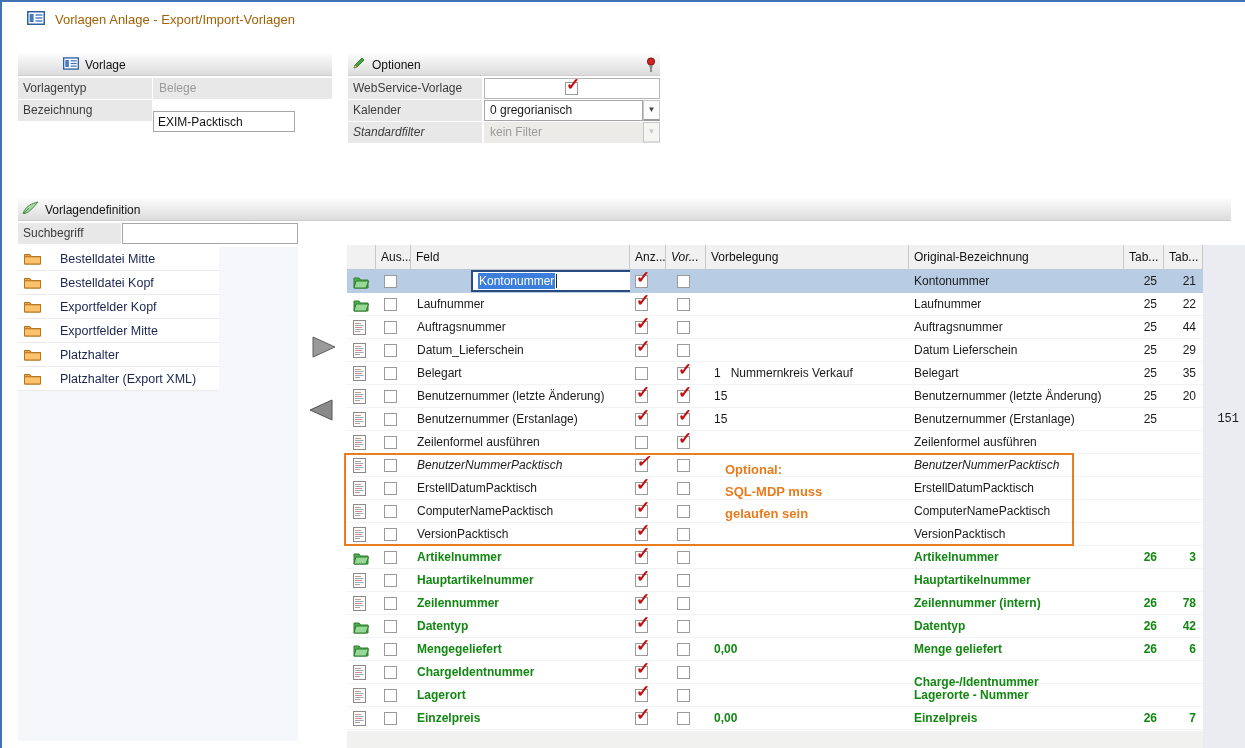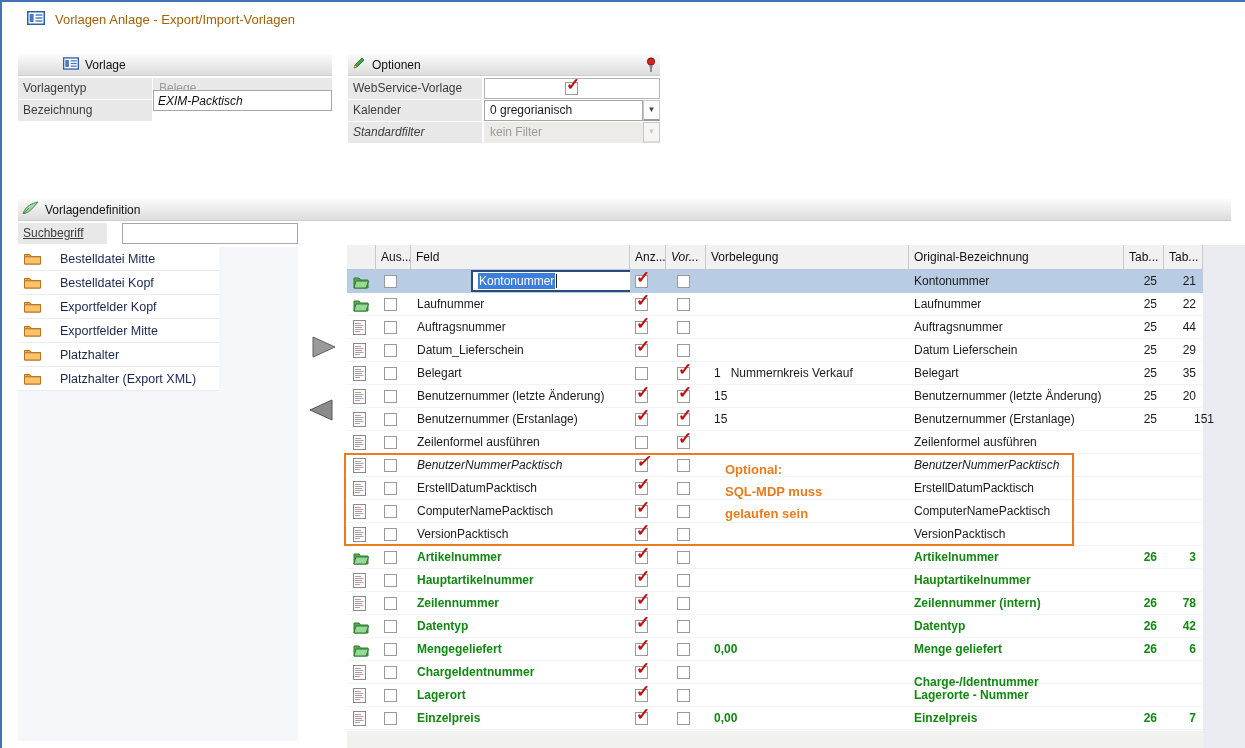--- a/index.html
+++ b/index.html
@@ -107,21 +107,21 @@
             <line x1="8.5" y1="4" x2="15.5" y2="4"></line>
             <line x1="8.5" y1="7" x2="15.5" y2="7"></line>
             <line x1="8.5" y1="10" x2="15.5" y2="10"></line>
           </g>
         </svg></span>
     <span>Vorlage</span>
   </div>
   <div class="flabel" style="left:16px;top:76px;width:134px;">Vorlagentyp</div>
   <div class="fvalue-disabled" style="left:151px;top:76px;width:179px;">Belege</div>
   <div class="flabel" style="left:16px;top:98px;width:134px;">Bezeichnung</div>
-  <input class="tinput" style="left: 151px; top: 88px; width: 179px; font-style: italic;" value="EXIM-Packtisch">
+  <input class="tinput" style="left: 151px; top: 109px; width: 142px;" value="EXIM-Packtisch">
 
   <div class="group-header" id="optionen-header">
     <span><svg width="14" height="14" viewBox="0 0 14 14">
           <path d="M2 12 L3 9 L10 2 L12 4 L5 11 Z" fill="#3da53d" stroke="#1e6e1e" stroke-width="0.8"></path>
           <path d="M2 12 L3 9 L5 11 Z" fill="#e8c87a" stroke="#9a7b3a" stroke-width="0.6"></path>
         </svg></span>
     <span>Optionen</span>
   </div>
   <span class="pin"><svg width="12" height="16" viewBox="0 0 12 16">
         <circle cx="6" cy="4.5" r="3.6" fill="#d42222" stroke="#7c0f0f"></circle>
@@ -141,21 +141,21 @@
   <div class="fvalue-filter" style="left:482px;top:120px;width:159px;">kein Filter</div>
   <div class="combo-btn disabled" style="left:641px;top:120px;">▼</div>
 
   <div class="group-header" id="def-header">
     <span><svg width="17" height="14" viewBox="0 0 17 14">
           <path d="M1 12.5 C4 4.5, 10 2.5, 16 1 C11.5 6, 8.5 10.5, 3 12.5 Z" fill="#a9d6a9" stroke="#4a8a4a"></path>
           <path d="M1.5 12.5 L7 7" stroke="#4a8a4a" fill="none"></path>
         </svg></span>
     <span>Vorlagendefinition</span>
   </div>
-  <div class="flabel" style="left:16px;top:221px;width:89px;text-decoration:underline;">Suchbegriff</div>
+  <div class="flabel" style="left:16px;top:221px;width:103px;">Suchbegriff</div>
   <input class="tinput" style="left: 120px; top: 221px; width: 176px;" value="">
 
   <div class="left-panel"></div>
   <div id="folder-list">
       <div class="folder-item">
         <div class="fi-icon"><svg width="17" height="13" viewBox="0 0 17 13">
             <path d="M0.5 2.5 h5.5 l1.5 2 h9 v7.5 h-16 z" fill="#f5a33b" stroke="#b5721f"></path>
             <path d="M0.5 4.8 h16 v7.2 h-16 z" fill="#fbc26b" stroke="#b5721f"></path>
           </svg></div>
         <div class="fi-label">Bestelldatei Mitte</div>
@@ -338,21 +338,21 @@
                 <line x1="2" y1="11.5" x2="7" y2="11.5" stroke="#cc9988"></line>
               </g>
             </svg></div>
           <div class="gc gc-aus" style="left: 29px; width: 35px;"><div class="cb"></div></div>
           <div class="gc gc-feld" style="left: 64px; width: 219px;">Benutzernummer (Erstanlage)</div>
           <div class="gc gc-anz" style="left: 283px; width: 36px;"><div class="cb checked"></div></div>
           <div class="gc gc-vor" style="left: 319px; width: 40px;"><div class="cb checked"></div></div>
           <div class="gc gc-vorb" style="left: 359px; width: 203px;">15</div>
           <div class="gc gc-orig" style="left: 562px; width: 215px;">Benutzernummer (Erstanlage)</div>
           <div class="gc gc-tab1" style="left: 777px; width: 40px;">25</div>
-          <div class="gc gc-tab2" style="left: 835px; width: 39px;">151</div>
+          <div class="gc gc-tab2" style="left: 860px; width: 39px; font-family: Liberation Mono, monospace;">151</div>
         </div>
         <div class="grow" style="top: 161px;">
           <div class="gc gc-icon" style="left: 0px; width: 29px;"><svg width="13" height="15" viewBox="0 0 13 15">
               <rect x="0.5" y="0.5" width="12" height="14" fill="#fcfcfc" stroke="#8a8a8a"></rect>
               <g stroke-width="1">
                 <line x1="2" y1="3.5" x2="8" y2="3.5" stroke="#cc9988"></line>
                 <line x1="2" y1="5.5" x2="10.5" y2="5.5" stroke="#99aabb"></line>
                 <line x1="2" y1="7.5" x2="9" y2="7.5" stroke="#dd8888"></line>
                 <line x1="2" y1="9.5" x2="10.5" y2="9.5" stroke="#99aabb"></line>
                 <line x1="2" y1="11.5" x2="7" y2="11.5" stroke="#cc9988"></line>

